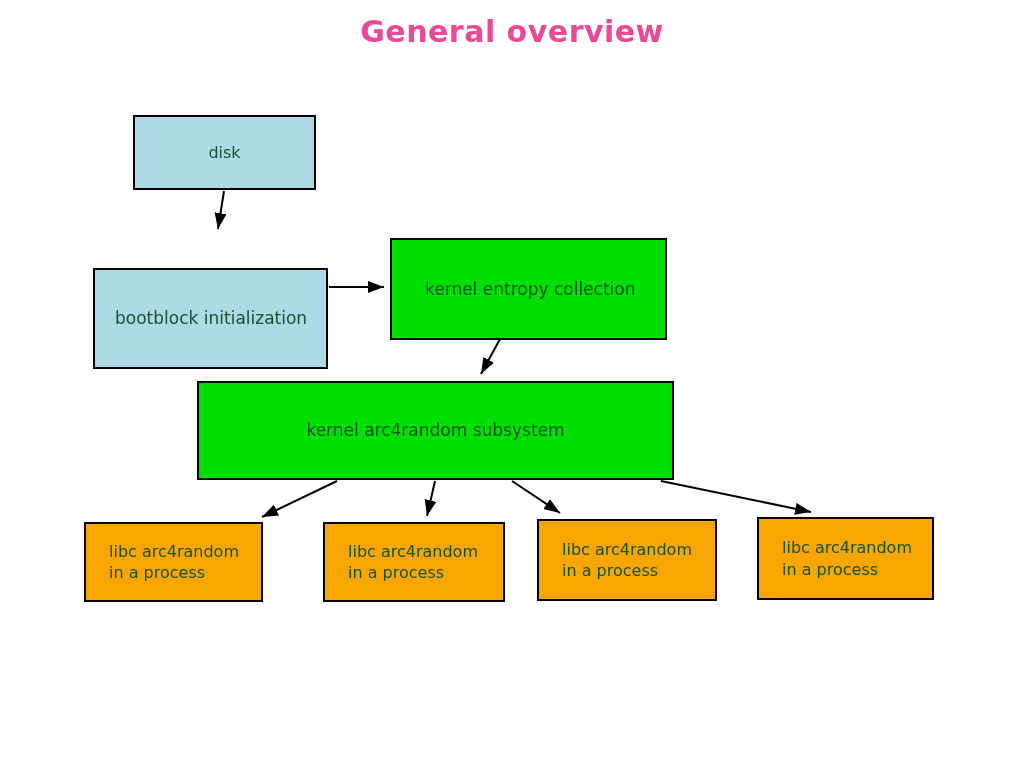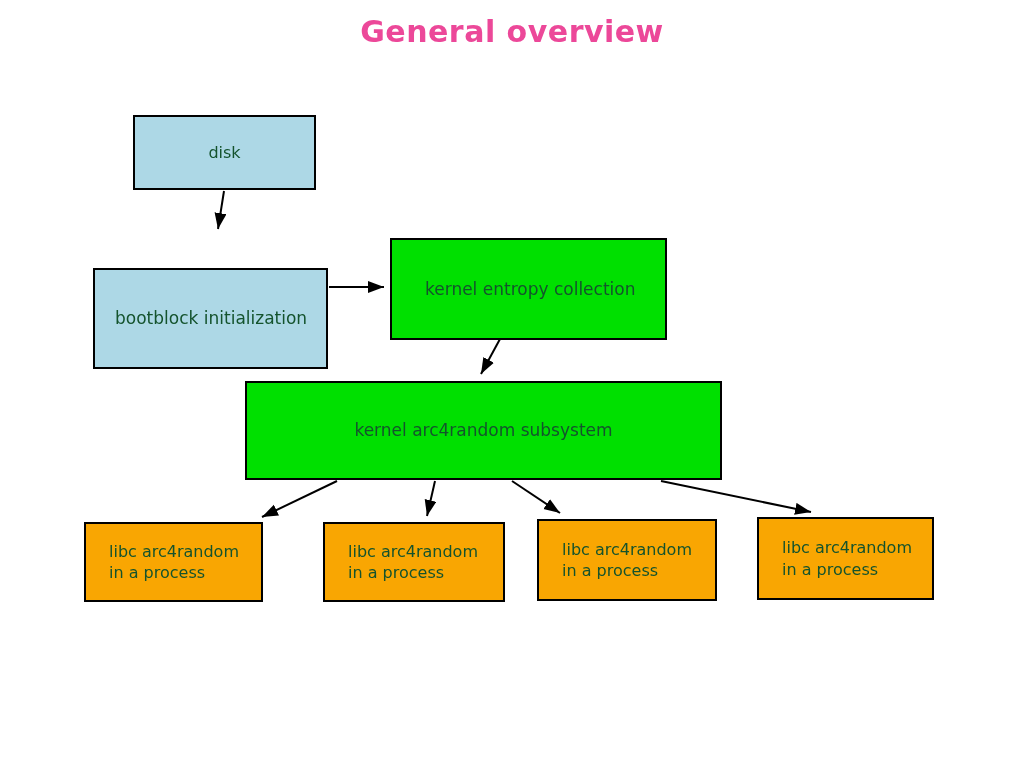--- a/index.html
+++ b/index.html
@@ -82,21 +82,21 @@
   </div>
 
   <div class="node leftpad" style="left: 93px; top: 236px; width: 235px; height: 101px; padding-left: 20px; background-color: rgb(173, 216, 230); margin-top: 32px;">
     <div class="line">bootblock initialization</div>
   </div>
 
   <div class="node leftpad" style="left: 390px; top: 238px; width: 277px; height: 102px; padding-left: 33px; background-color: rgb(0, 224, 0);">
     <div class="line">kernel entropy collection</div>
   </div>
 
-  <div class="node centered" style="left: 197px; top: 381px; width: 477px; height: 99px; background-color: rgb(0, 224, 0); margin-left: 48px;">
+  <div class="node centered" style="left: 197px; top: 381px; width: 477px; height: 99px; background-color: rgb(0, 224, 0);">
     <div class="line">kernel arc4random subsystem</div>
   </div>
 
   <div class="node leftpad small" style="left: 84px; top: 522px; width: 179px; height: 80px; padding-left: 23px; background-color: rgb(249, 166, 2);">
     <div class="line">libc arc4random</div>
     <div class="line">in a process</div>
   </div>
 
   <div class="node leftpad small" style="left: 323px; top: 522px; width: 182px; height: 80px; padding-left: 23px; background-color: rgb(249, 166, 2);">
     <div class="line">libc arc4random</div>

